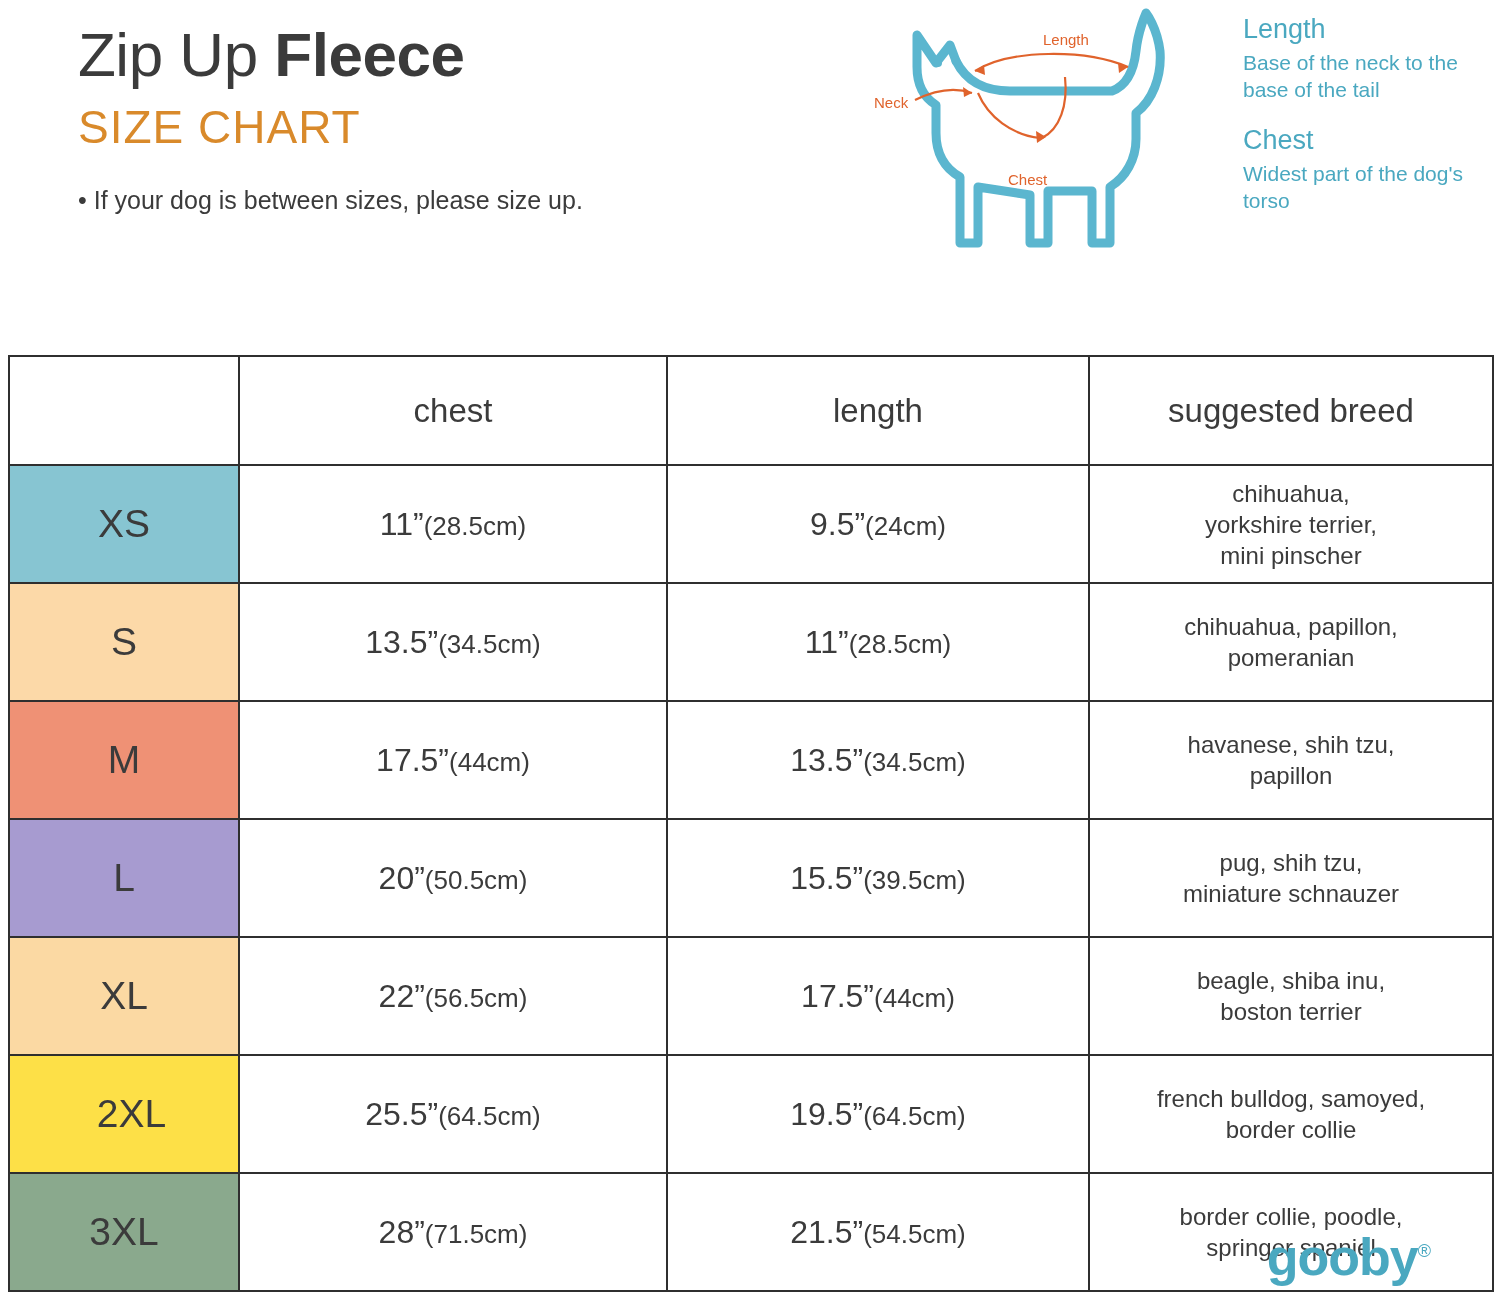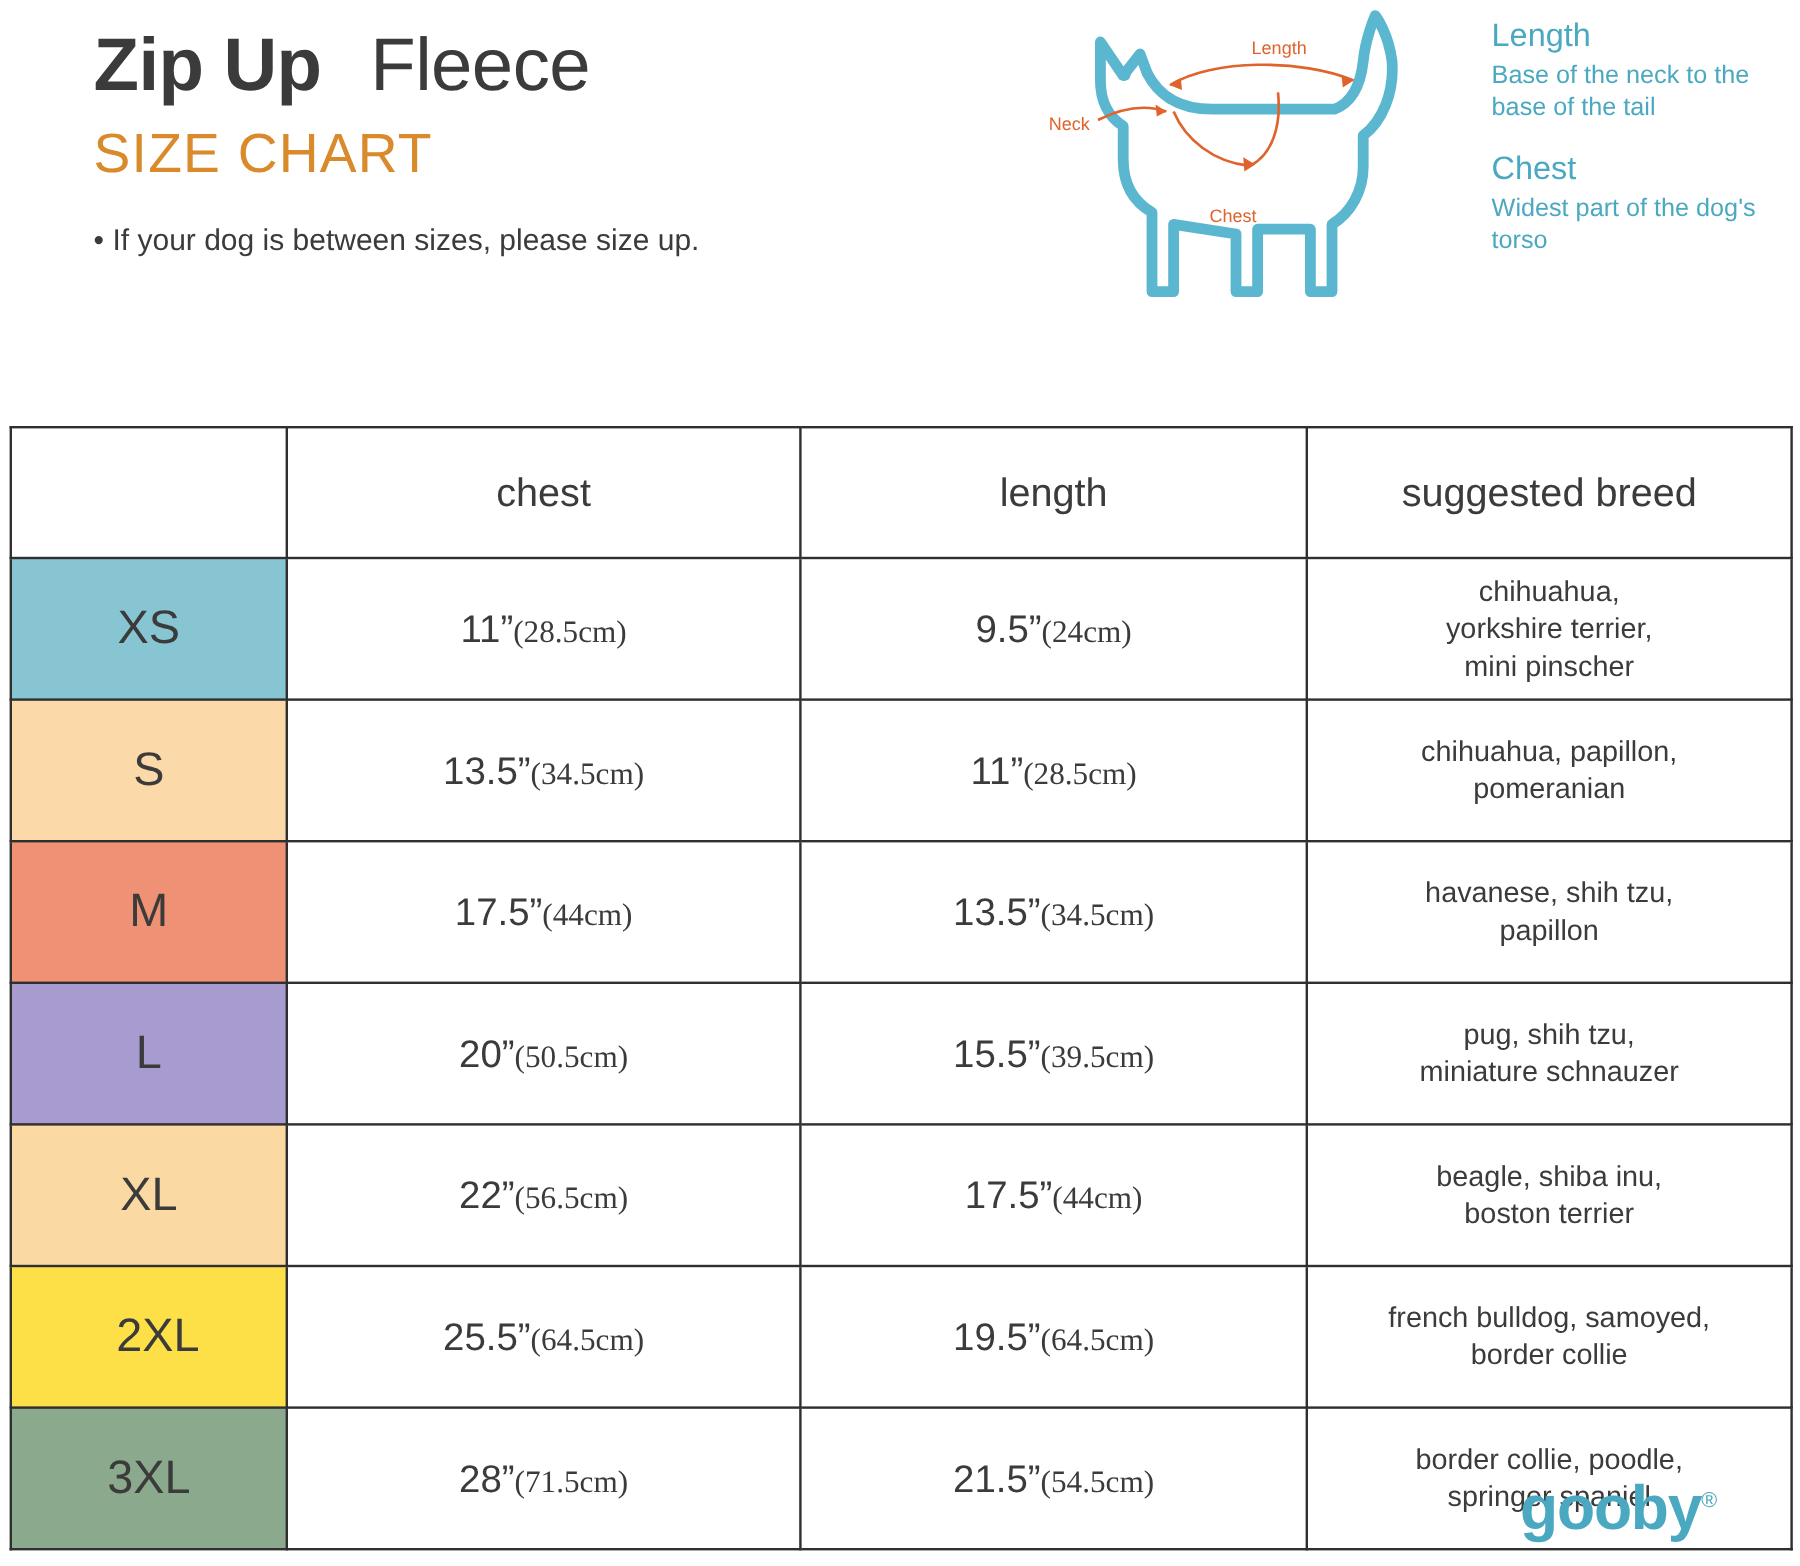--- a/index.html
+++ b/index.html
@@ -29,25 +29,24 @@
     top: 18px;
     width: 760px;
   }
   .title-main {
     font-size: 62px;
     line-height: 74px;
     color: #3b3b3b;
     letter-spacing: -0.5px;
   }
   .title-main .bold {
+    font-weight: normal;
+  }
+  .title-main .light {
     font-weight: bold;
-  }
-  .title-main .light {
-    font-weight: normal;
-    margin-left: 24px;
   }
   .title-sub {
     font-size: 46px;
     line-height: 62px;
     color: #d98a2b;
     letter-spacing: 1px;
     margin-top: 4px;
   }
   .title-note {
     font-size: 25px;
@@ -119,21 +118,21 @@
 
   tbody td { height: 108px; }
   td.size-cell {
     font-size: 39px;
   }
   td.meas {
     font-size: 30px;
     white-space: nowrap;
   }
   td.meas .inch { font-size: 32px; }
-  td.meas .cm { font-size: 26px; font-family: Liberation Serif, serif; }
+  td.meas .cm { font-size: 26px; }
   td.breed {
     font-size: 24px;
     line-height: 31px;
     padding: 4px 22px;
   }
 
   
   .footer-logo {
     position: absolute;
     right: 70px;

